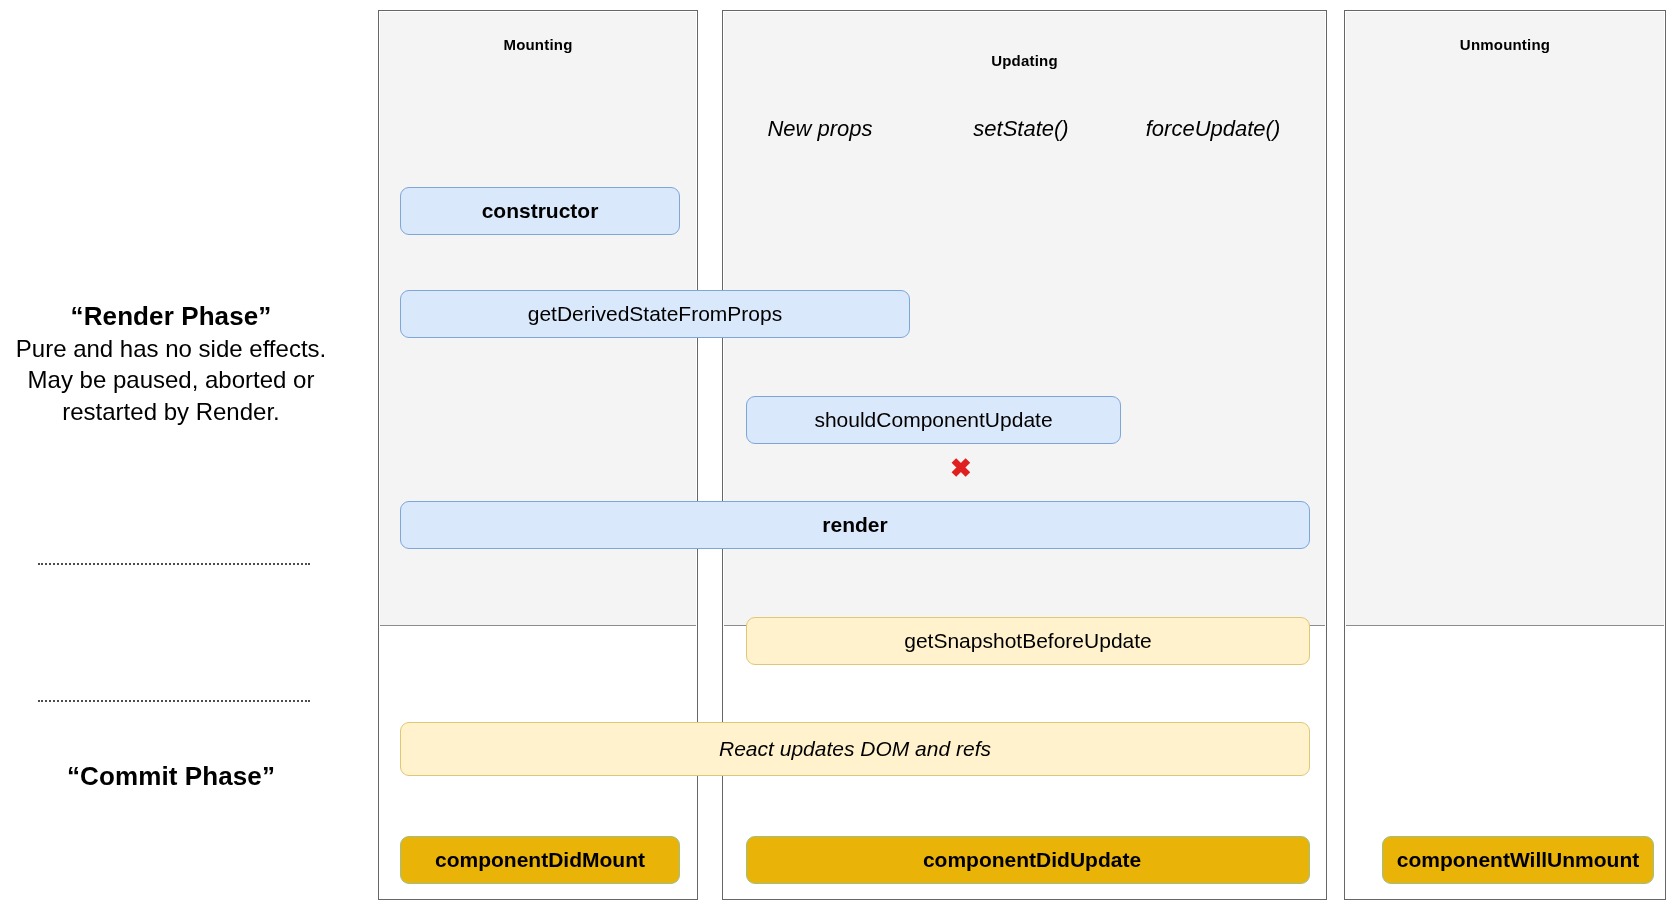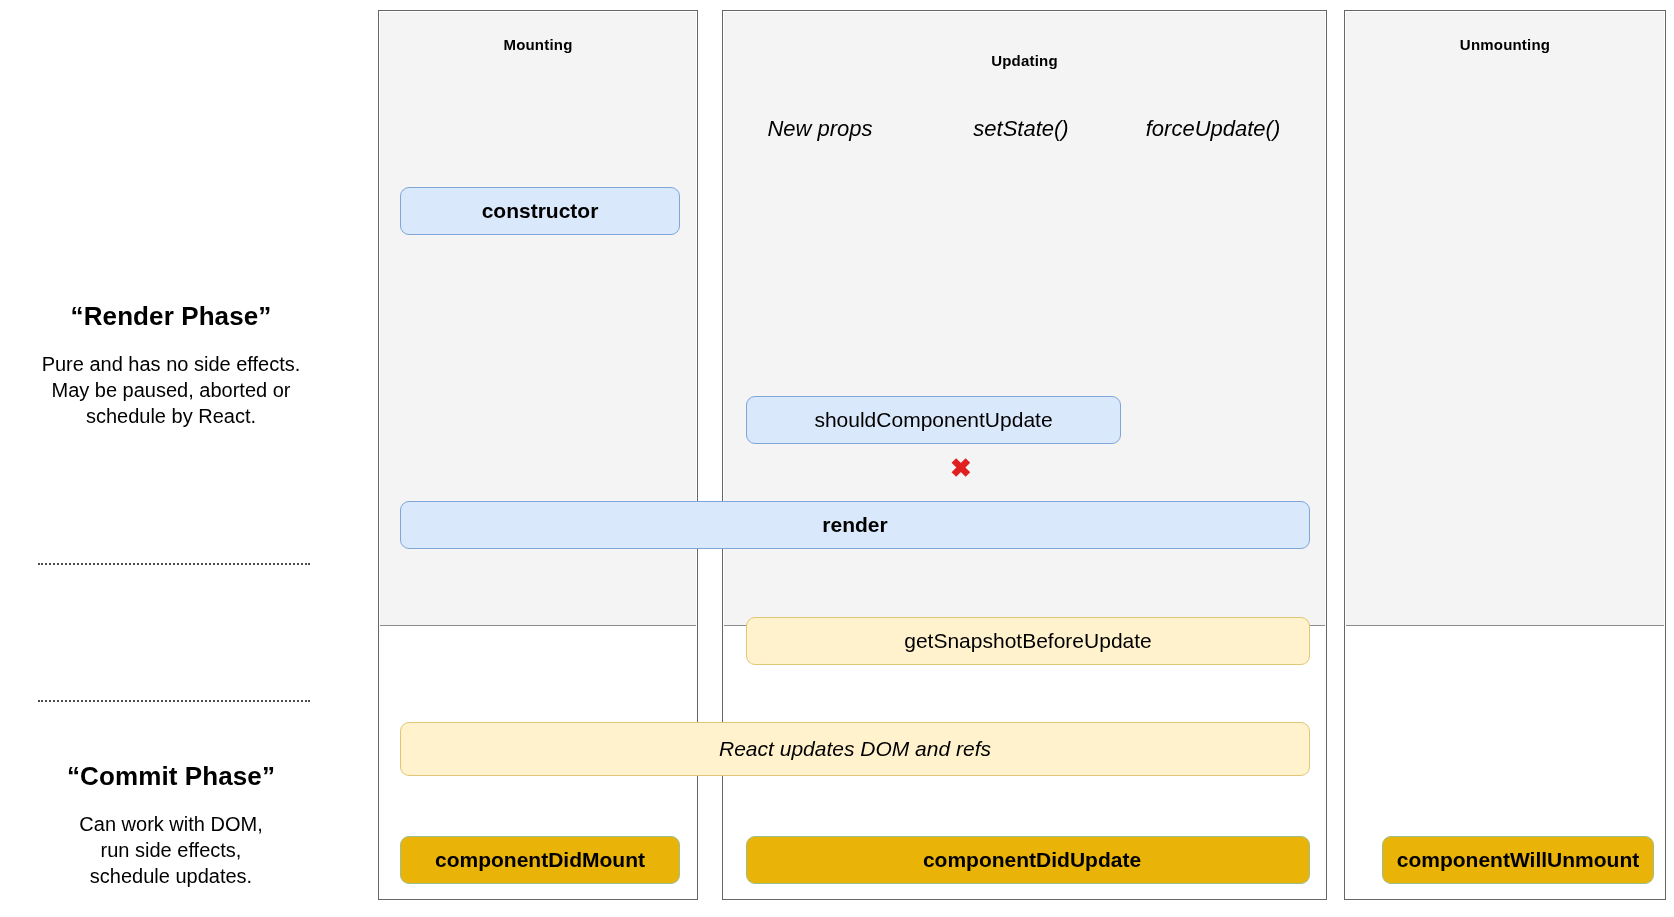--- a/index.html
+++ b/index.html
@@ -33,23 +33,22 @@
     left: 6px;
     text-align: center;
   }
   .legend-title {
     font-size: 26px;
     font-weight: bold;
     letter-spacing: 0.1px;
     line-height: 1.25;
   }
   .legend-body {
-    font-size: 20px;
+    font-size: 24px;
     line-height: 1.32;
-    margin-top: 18px;
   }
   .legend-body .ln { display: block; }
 
   .legend-divider {
     position: absolute;
     left: 38px;
     width: 272px;
     border-top: 2px dotted #4d4d4d;
     height: 0;
   }
@@ -161,36 +160,31 @@
     <path d="M1027,776 L1027,830" stroke="#000" stroke-width="1.9" fill="none" marker-end="url(#ah)"></path>
 
     <path d="M1510,78 L1510,830" stroke="#000" stroke-width="1.9" stroke-dasharray="5,5" fill="none" marker-end="url(#ah)"></path>
   </svg>
 
   <div class="legend-block" style="top:300px;">
     <div class="legend-title">“Render Phase”</div>
     <div class="legend-body">
       <span class="ln">Pure and has no side effects.</span>
       <span class="ln">May be paused, aborted or</span>
-      <span class="ln">schedule by React.</span>
+      <span class="ln">restarted by Render.</span>
     </div>
   </div>
 
   <div class="legend-divider" style="top:563px;"></div>
 
 
   <div class="legend-divider" style="top:700px;"></div>
 
   <div class="legend-block" style="top:760px;">
     <div class="legend-title">“Commit Phase”</div>
-    <div class="legend-body">
-      <span class="ln">Can work with DOM,</span>
-      <span class="ln">run side effects,</span>
-      <span class="ln">schedule updates.</span>
-    </div>
   </div>
 
   <div class="col-frame" style="left:378px; top:10px; width:320px; height:890px;"></div>
   <div class="col-shade" style="left:379.6px; top:11.6px; width:316.8px; height:614px;"></div>
 
   <div class="col-frame" style="left:722px; top:10px; width:605px; height:890px;"></div>
   <div class="col-shade" style="left:723.6px; top:11.6px; width:601.8px; height:614px;"></div>
 
   <div class="col-frame" style="left:1344px; top:10px; width:322px; height:890px;"></div>
   <div class="col-shade" style="left:1345.6px; top:11.6px; width:318.8px; height:614px;"></div>
@@ -198,20 +192,21 @@
   <div class="col-title" style="left:378px; top:36px; width:320px;">Mounting</div>
   <div class="col-title" style="left:722px; top:36px; width:605px;margin-top:16px;">Updating</div>
   <div class="col-title" style="left:1344px; top:36px; width:322px;">Unmounting</div>
 
   <div class="trigger-label" style="left:700px; top:116px; width:240px;">New props</div>
   <div class="trigger-label" style="left:901px; top:116px; width:240px;">setState()</div>
   <div class="trigger-label" style="left:1093px; top:116px; width:240px;">forceUpdate()</div>
 
   <div class="node blue bold" style="left:400px; top:187px; width:280px; height:48px;">constructor</div>
 
+  <div class="node blue" style="left:400px; top:290px; width:510px; height:48px;">getDerivedStateFromProps</div>
 
   <div class="node blue" style="left:746px; top:396px; width:375px; height:48px;">shouldComponentUpdate</div>
 
   <span class="xmark" style="left:950px; top:455px;">✖</span>
 
   <div class="node blue bold" style="left:400px; top:501px; width:910px; height:48px;">render</div>
 
   <div class="node yellow" style="left:746px; top:617px; width:564px; height:48px;">getSnapshotBeforeUpdate</div>
 
   <div class="node yellow italic" style="left:400px; top:722px; width:910px; height:54px;">React updates DOM and refs</div>

